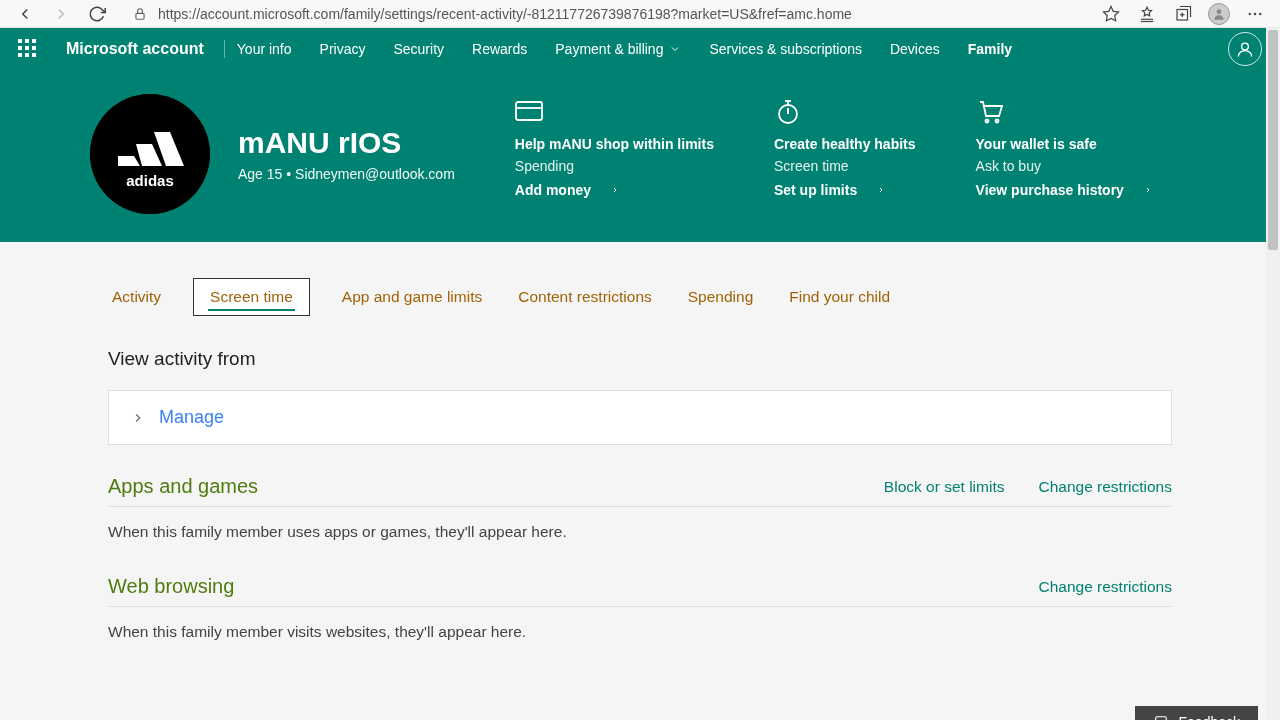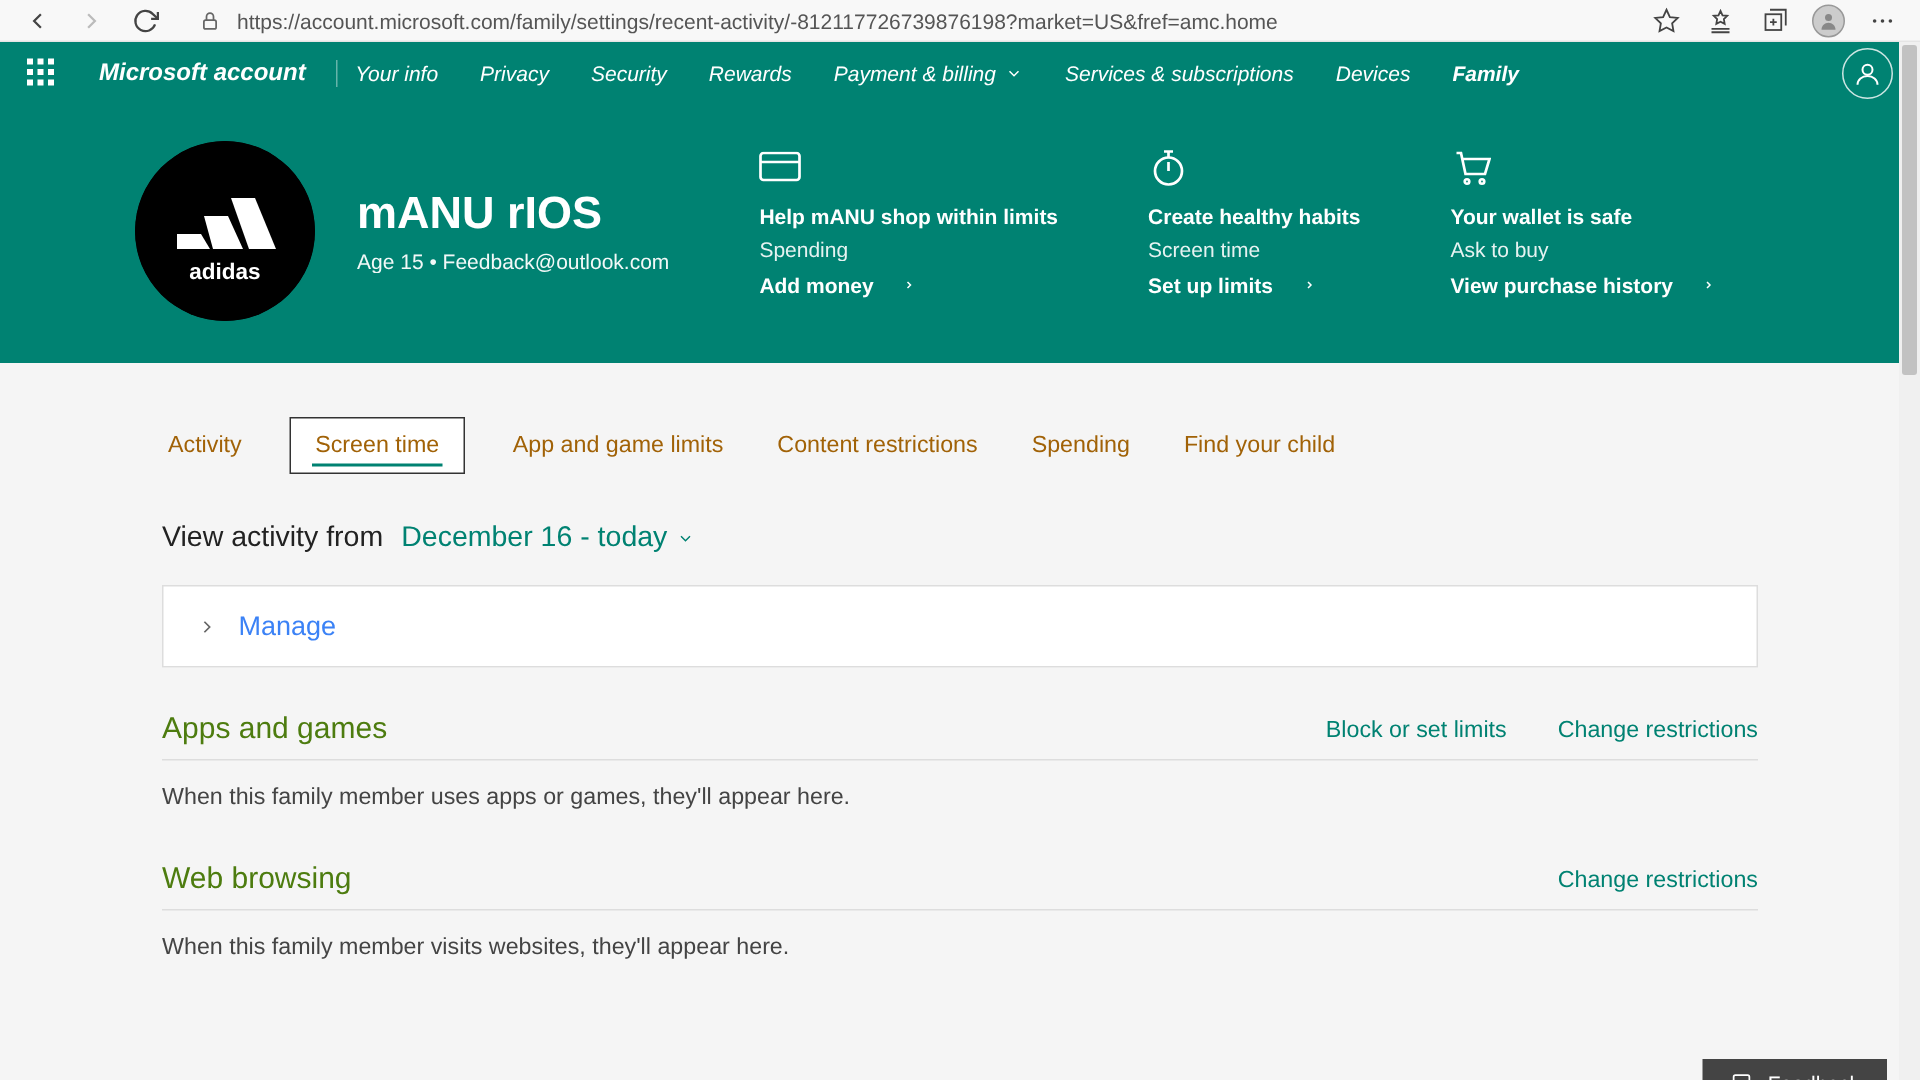--- a/index.html
+++ b/index.html
@@ -8,21 +8,21 @@
   
   .browser-bar { height: 28px; display: flex; align-items: center; gap: 14px; padding: 0 14px; border-bottom: 1px solid #e5e5e5; background: #f8f8f8; }
   .browser-bar .icon-btn { width: 22px; height: 22px; display:flex; align-items:center; justify-content:center; color:#444; }
   .browser-bar .icon-btn.disabled { color:#bbb; }
   .url-box { flex:1; display:flex; align-items:center; gap:10px; font-size:14px; color:#555; padding-left:10px; }
   .url-box .lock { width:16px; height:16px; display:flex; align-items:center; justify-content:center; color:#666;}
   .right-icons { display:flex; align-items:center; gap:14px; }
   .avatar-sm { width:22px; height:22px; border-radius:50%; background:#ccc; border:1px solid #999; display:flex; align-items:center; justify-content:center; }
 
   
-  .ms-header { background:#008272; color:#fff; height:42px; display:flex; align-items:center; padding:0 18px;font-style:italic; }
+  .ms-header { background:#008272; color:#fff; height:42px; display:flex; align-items:center; padding:0 18px; }
   .waffle { width:20px; height:20px; display:grid; grid-template-columns:repeat(3,4px); grid-template-rows:repeat(3,4px); gap:3px; margin-right:28px;}
   .waffle span { background:#fff; width:4px; height:4px; }
   .brand { font-size:16px; font-weight:600; padding-right:20px; margin-right:12px; border-right:1px solid rgba(255,255,255,.4);}
   .top-nav { display:flex; gap:28px; height:100%; align-items:center; flex:1;}
   .top-nav a { color:#fff; font-size:14px; text-decoration:none; height:100%; display:flex; align-items:center; cursor:pointer;}
   .top-nav a.active { font-weight:600; }
   .chev-d { margin-left:6px; }
   .prof-circle { width:34px; height:34px; border:1px solid rgba(255,255,255,.8); border-radius:50%; display:flex; align-items:center; justify-content:center;}
 
   
@@ -175,21 +175,21 @@
           <path d="M28 62 L44 62 L50 72 L28 72 Z"></path>
           <path d="M46 50 L62 50 L72 72 L52 72 Z"></path>
           <path d="M64 38 L80 38 L94 72 L76 72 Z"></path>
         </g>
         <text x="60" y="92" text-anchor="middle" fill="#fff" font-size="15" font-family="Arial" font-weight="bold">adidas</text>
       </svg>
     </div>
     <div class="name-block">
       <h1>mANU rIOS</h1>
       <div class="sub">
-        <span>Age 15</span><span> • </span><span>Feedback@outlook.com</span>
+        <span>Age 15</span><span> • </span><span>Sidneymen@outlook.com</span>
       </div>
     </div>
   </div>
   <div class="hero-cards">
     <div class="hcard">
       <div class="ic">
         <svg width="28" height="22" viewBox="0 0 28 22" fill="none" stroke="#fff" stroke-width="1.8">
             <rect x="1" y="1" width="26" height="18" rx="2"></rect>
             <line x1="1" y1="7" x2="27" y2="7"></line>
           </svg>
@@ -246,26 +246,20 @@
     <div class="tab">Activity</div>
     <div class="tab active">Screen time</div>
     <div class="tab">App and game limits</div>
     <div class="tab">Content restrictions</div>
     <div class="tab">Spending</div>
     <div class="tab">Find your child</div>
   </div>
 
   <div class="view-row">
     <span class="label">View activity from</span>
-    <span class="val">
-      <span>December 16 - today</span>
-      <svg width="12" height="12" viewBox="0 0 24 24" fill="none" stroke="#008272" stroke-width="2">
-          <polyline points="6 9 12 15 18 9"></polyline>
-        </svg>
-    </span>
   </div>
 
   <div class="manage-row">
     <svg width="14" height="14" viewBox="0 0 24 24" fill="none" stroke="#666" stroke-width="2">
         <polyline points="9 18 15 12 9 6"></polyline>
       </svg>
     <span>Manage</span>
   </div>
 
   <div class="section">

